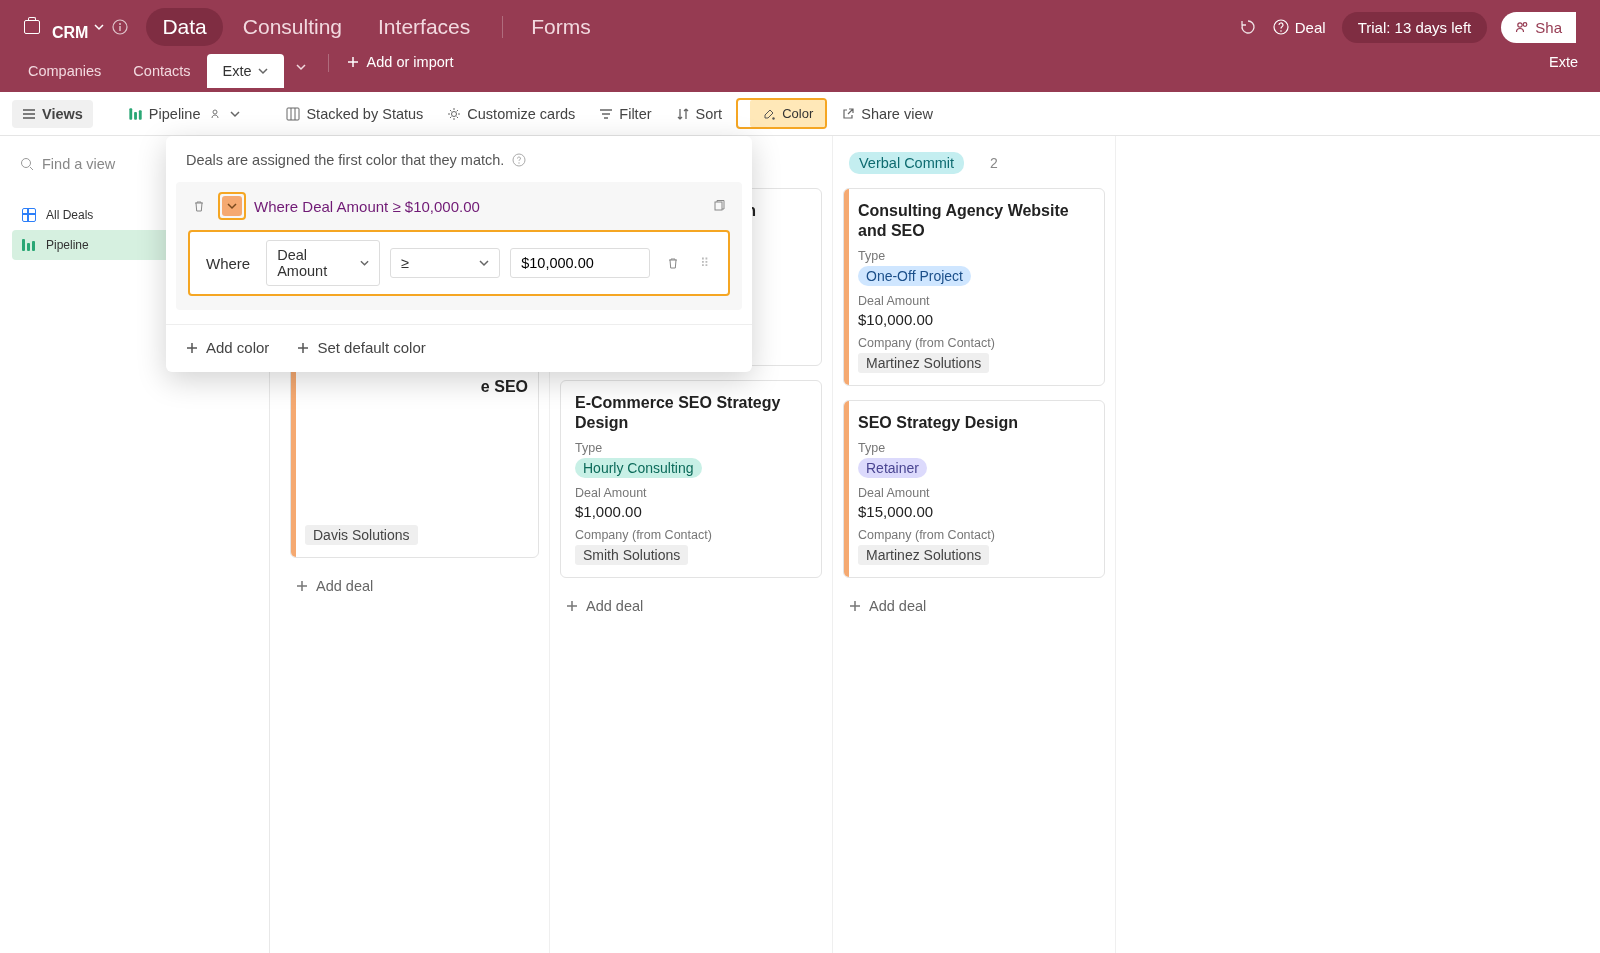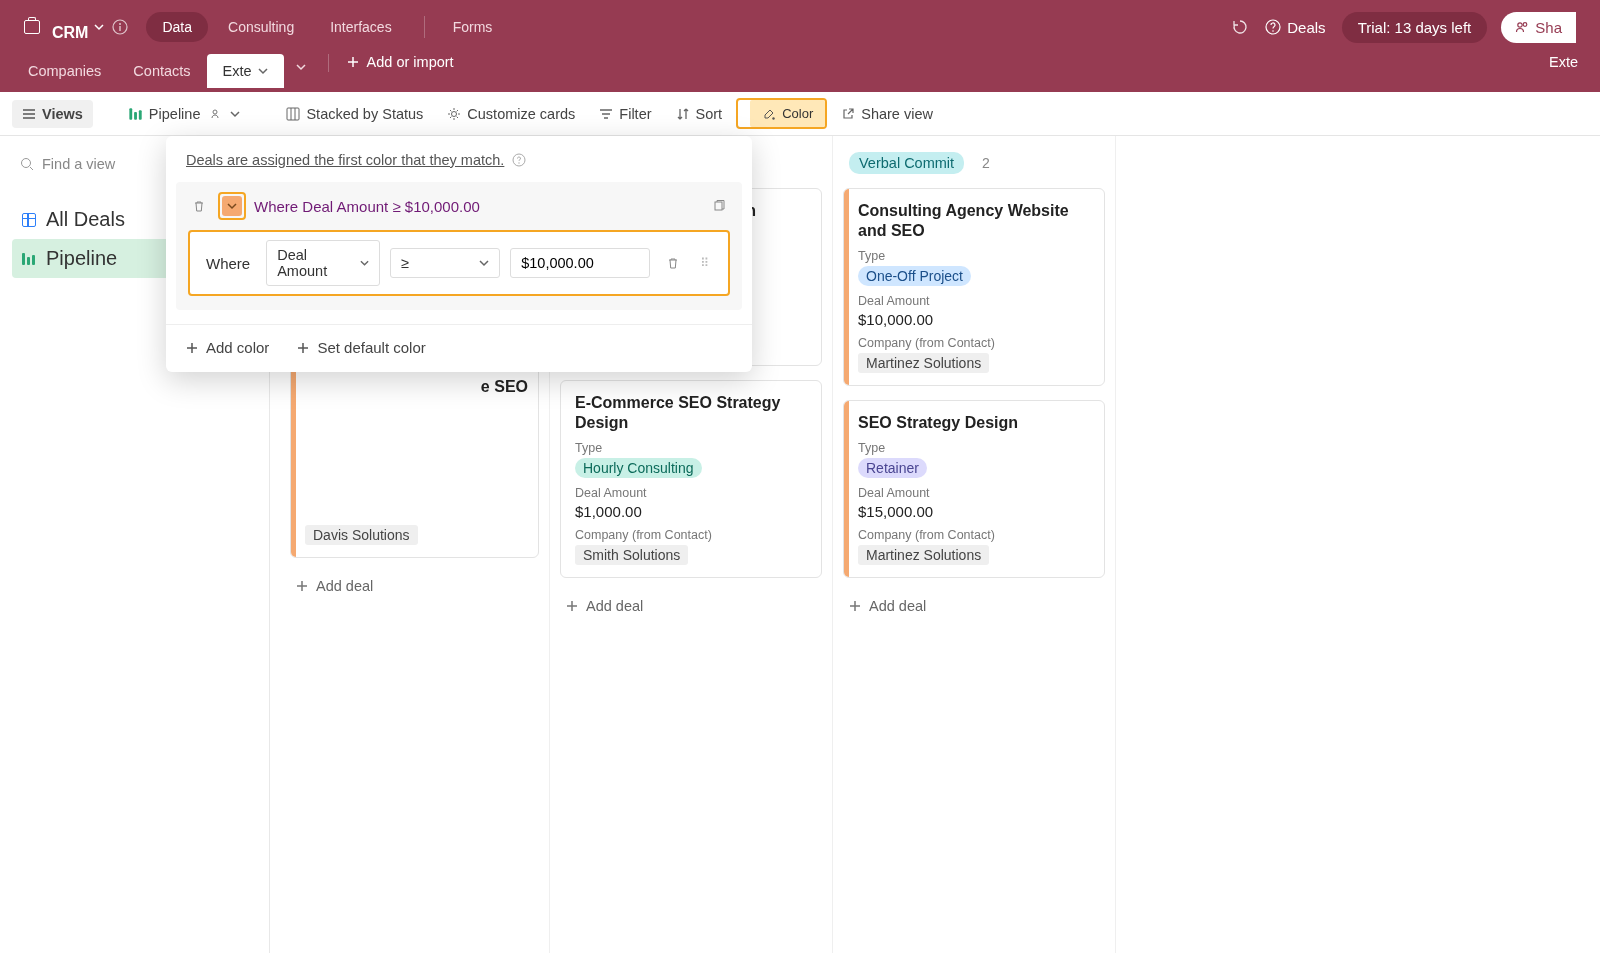--- a/index.html
+++ b/index.html
@@ -5,21 +5,21 @@
 * { box-sizing: border-box; margin: 0; padding: 0; }
 body { font-family: -apple-system, BlinkMacSystemFont, "Segoe UI", Helvetica, Arial, sans-serif; font-size: 13px; color: #333; background: #fff; width: 1600px; height: 953px; overflow: hidden; }
 
 
 .header { background: #963b52; height: 54px; display: flex; align-items: center; padding: 0 24px; color: #fff; }
 .header .brand-icon { width: 16px; height: 14px; border: 1.5px solid #fff; border-radius: 2px; position: relative; margin-right: 12px; }
 .header .brand-icon::before { content: ''; position: absolute; left: 3px; right: 3px; top: -4px; height: 3px; border: 1.5px solid #fff; border-bottom: none; border-radius: 2px 2px 0 0; }
 .header .app-name { font-size: 16px; font-weight: 600; color: #fff; margin-right: 6px; margin-top: 11px; }
 .header .chevron-down { margin-right: 8px; }
 .header .info-icon { opacity: .7; margin-right: 18px; }
-.header .nav-item { padding: 7px 16px; border-radius: 20px; color: #f2d9df; font-size: 14px; cursor: pointer; margin-right: 4px; }
+.header .nav-item { padding: 7px 16px; border-radius: 20px; color: #f2d9df; font-size: 21px; cursor: pointer; margin-right: 4px; }
 .header .nav-item.active { background: #7f2d42; color: #fff; font-weight: 500; }
 .header .nav-divider { width: 1px; height: 22px; background: rgba(255,255,255,.25); margin: 0 12px; }
 .header .spacer { flex: 1; }
 .header .icon-btn { opacity: .85; padding: 4px 8px; cursor: pointer; }
 .header .help-btn { display: flex; align-items: center; gap: 6px; color: #fff; font-size: 15px; margin: 0 8px; cursor: pointer; }
 .header .trial-pill { background: #7f2d42; color: #fff; padding: 7px 16px; border-radius: 20px; font-size: 15px; margin-left: 8px; }
 .header .share-pill { background: #fff; color: #963b52; padding: 7px 14px; border-radius: 20px 0 0 20px; font-size: 15px; margin-left: 14px; display: flex; align-items: center; gap: 6px; }
 
 
 .tabs-row { background: #963b52; height: 38px; display: flex; align-items: flex-start; padding: 0 12px; }
@@ -36,54 +36,54 @@
 .toolbar .tool { display: flex; align-items: center; gap: 6px; padding: 6px 10px; border-radius: 4px; font-size: 14.5px; color: #444; cursor: pointer; }
 .toolbar .tool.selected { background: #f0f0f0; }
 .toolbar .divider { width: 18px; }
 .toolbar .color-wrap { border: 2.5px solid #f5a623; border-radius: 4px; display:inline-flex;padding-left:12px; }
 .toolbar .color-btn { background: #ffe8b8; padding: 6px 12px; display:flex; align-items:center; gap:6px; border-radius:2px;}
 
 
 .main { display: flex; height: calc(953px - 54px - 38px - 44px); }
 .sidebar { width: 270px; border-right: 1px solid #e8e8e8; padding: 14px 12px; }
 .sidebar .find { display: flex; align-items: center; gap: 8px; color: #888; font-size: 14.5px; padding: 6px 8px; margin-bottom: 22px; }
-.sidebar .view-item { display: flex; align-items: center; gap: 10px; padding: 8px 10px; border-radius: 4px; font-size: 20px; color: #333; cursor: pointer; }
+.sidebar .view-item { display: flex; align-items: center; gap: 10px; padding: 8px 10px; border-radius: 4px; font-size: 12px; color: #333; cursor: pointer; }
 .sidebar .view-item.active { background: #d6f0e0; }
 .sidebar .grid-icon { width:14px; height:14px; border:1.5px solid #2d7ff9; border-radius:2px; position:relative; }
 .sidebar .grid-icon::before { content:''; position:absolute; left:0; right:0; top:4px; height:1.5px; background:#2d7ff9; }
 .sidebar .grid-icon::after { content:''; position:absolute; top:0; bottom:0; left:4px; width:1.5px; background:#2d7ff9; }
 .pipeline-icon { width:14px; height:12px; display:flex; gap:2px; }
 .pipeline-icon span { width:3px; background:#2aa775; border-radius:1px; }
 .pipeline-icon span:nth-child(1){height:12px;}
 .pipeline-icon span:nth-child(2){height:8px;margin-top:4px;}
 .pipeline-icon span:nth-child(3){height:10px;margin-top:2px;}
 
 .board { flex: 1; overflow-x: auto; padding-left:10px; position: relative; }
 .columns { display: flex; height: 100%; }
 .col { width: 283px; border-right: 1px solid #efefef; padding: 16px 10px; flex-shrink:0; }
-.col-header { display: flex; align-items: center; gap: 18px; margin-bottom: 14px; padding-left: 6px; }
+.col-header { display: flex; align-items: center; gap: 26px; margin-bottom: 14px; padding-left: 6px; }
 .col-badge { padding: 3px 10px; border-radius: 10px; font-size: 14.5px; }
 .badge-purple { background: #e6d6f5; color: #5b3a82; }
 .badge-cyan { background: #c4eef0; color: #0e6b70; }
 .col-count { color: #888; font-size: 14px; }
 .card { border: 1px solid #e3e3e3; border-radius: 6px; padding: 12px 10px 12px 14px; margin-bottom: 14px; position: relative; background:#fff; }
 .card .stripe { position: absolute; left: 0; top: 0; bottom: 0; width: 5px; background: #f5a971; border-radius: 6px 0 0 6px; }
 .card .title { font-size: 16px; font-weight: 600; color: #222; margin-bottom: 8px; line-height: 1.25; }
 .card .label { font-size: 12.5px; color: #777; margin-bottom: 3px; }
 .card .tag { display: inline-block; padding: 2px 8px; border-radius: 10px; font-size: 14px; margin-bottom: 8px; }
 .tag-blue { background: #cfe6ff; color: #1b4f8a; }
 .tag-teal { background: #c8f0e6; color: #0c6b5a; }
 .tag-lav { background: #dcdafc; color: #4a4592; }
 .card .amount { font-size: 15px; color: #222; margin-bottom: 8px; }
 .card .company-tag { display:inline-block; background: #efefef; padding: 2px 8px; border-radius: 3px; font-size: 14px; color: #444; }
 .add-deal { display: flex; align-items: center; gap: 8px; color: #666; font-size: 14.5px; padding: 6px; cursor: pointer; }
 
 
 .popup { position: absolute; left: 166px; top: 136px; width: 586px; background: #fff; border-radius: 6px; box-shadow: 0 8px 30px rgba(0,0,0,.18); z-index: 100; }
-.popup .p-head { padding: 16px 20px 14px; font-size: 14.5px; color: #555; display:flex; align-items:center; gap:8px;text-decoration:underline;}
+.popup .p-head { padding: 16px 20px 14px; font-size: 14.5px; color: #555; display:flex; align-items:center; gap:8px;}
 .popup .rule-block { background: #f7f7f7; border-radius: 4px; margin: 0 10px; padding: 10px 12px 14px; }
 .rule-row1 { display: flex; align-items: center; gap: 8px; margin-bottom: 10px; }
 .rule-row1 .trash { color:#888; cursor:pointer; padding: 4px;}
 .rule-row1 .swatch-wrap { border: 2.5px solid #f5a623; border-radius:4px; padding:2px; }
 .rule-row1 .swatch { width: 20px; height: 20px; background: #f5a971; border-radius: 3px; display:flex; align-items:center; justify-content:center;}
 .rule-row1 .rule-text { font-size: 15px; color: #701a75; flex:1; }
 .rule-row1 .copy-ic { color:#888; cursor:pointer; padding:4px; }
 .cond-wrap { border: 2.5px solid #f5a623; border-radius: 4px; padding: 8px 10px; display: flex; align-items: center; gap: 10px; background:#fff; }
 .cond-wrap .where-lbl { font-size: 15px; color: #333; padding: 0 6px; }
 .cond-wrap .sel { border: 1px solid #ddd; background: #fff; border-radius: 3px; padding: 6px 10px; font-size: 14.5px; cursor: pointer; display:flex; align-items:center; gap:8px; }
@@ -128,21 +128,21 @@
       <svg width="18" height="18" viewBox="0 0 18 18">
         <path d="M9 3a6 6 0 1 1-5.6 3.9M3 3v4h4" stroke="#fff" stroke-width="1.3" fill="none"></path>
       </svg>
     </span>
   <span class="help-btn">
     <svg width="16" height="16" viewBox="0 0 16 16">
         <circle cx="8" cy="8" r="7" stroke="#fff" stroke-width="1.2" fill="none"></circle>
         <path d="M6 6a2 2 0 1 1 3 1.7c-.6.4-1 .8-1 1.8" stroke="#fff" stroke-width="1.2" fill="none"></path>
         <circle cx="8" cy="12" r=".8" fill="#fff"></circle>
       </svg>
-    <span>Deals</span>
+    <span>Deal</span>
   </span>
   <span class="trial-pill">Trial: 13 days left</span>
   <span class="share-pill">
     <svg width="14" height="14" viewBox="0 0 14 14">
         <circle cx="5" cy="5" r="2.2" stroke="#963b52" stroke-width="1.2" fill="none"></circle>
         <path d="M1.5 12c0-2 1.5-3.5 3.5-3.5s3.5 1.5 3.5 3.5" stroke="#963b52" stroke-width="1.2" fill="none"></path>
         <circle cx="10" cy="4.5" r="1.8" stroke="#963b52" stroke-width="1.2" fill="none"></circle>
       </svg>
     <span>Sha</span>
   </span>

